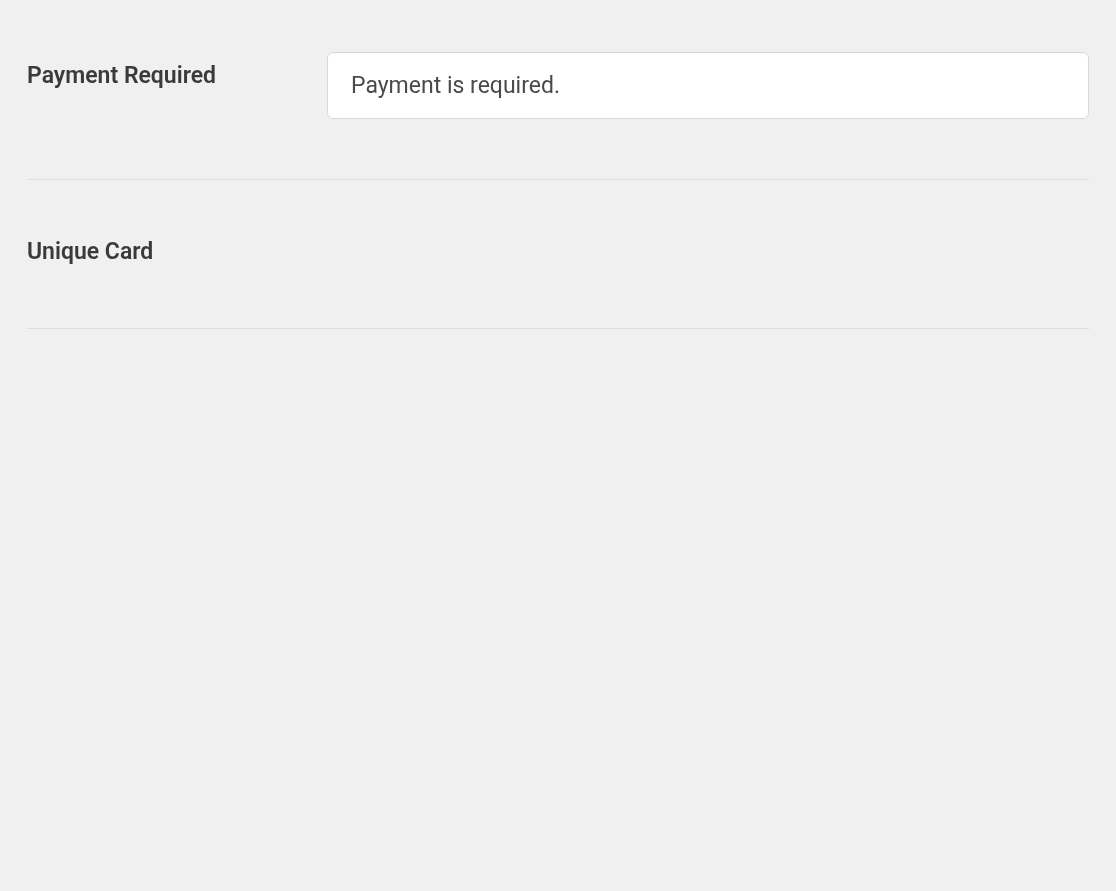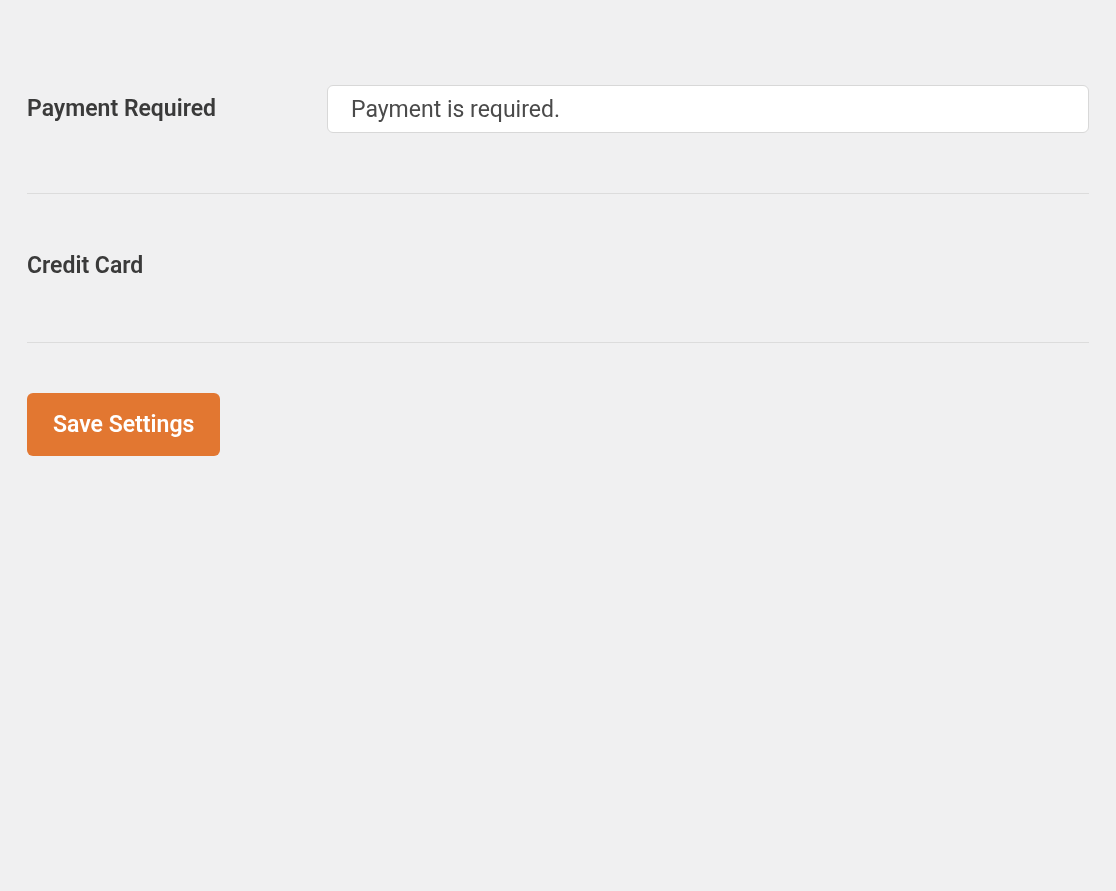--- a/index.html
+++ b/index.html
@@ -20,37 +20,36 @@
     }
     .field-row {
       display: flex;
       align-items: flex-start;
       padding-top: 48px;
       padding-bottom: 60px;
       border-bottom: 1px solid #dcdcdc;
     }
     .field-row:first-child {
       padding-top: 52px;
-      margin-top: 33px;
     }
     .field-label {
       width: 300px;
       flex-shrink: 0;
       font-size: 23px;
       font-weight: 600;
       color: #3a3a3a;
       line-height: 1.4;
       padding-top: 8px;
     }
     .field-input-wrap {
       flex: 1;
     }
     .field-input {
       width: 100%;
-      height: 48px;
+      height: 67px;
       padding: 0 23px;
       font-size: 23px;
       color: #4a4a4a;
       background: #ffffff;
       border: 1px solid #d8d8d8;
       border-radius: 6px;
       outline: none;
       font-family: inherit;
       text-overflow: ellipsis;
       overflow: hidden;
@@ -78,22 +77,19 @@
 <div class="settings-form">
 
   <div class="field-row">
     <div class="field-label">Payment Required</div>
     <div class="field-input-wrap">
       <input type="text" class="field-input" value="Payment is required." style="">
     </div>
   </div>
 
   <div class="field-row">
-    <div class="field-label">Credit Card</div>
+    <div class="field-label">Unique Card</div>
   </div>
 
 
 
-  <div class="actions">
-    <button class="save-button">Save Settings</button>
-  </div>
 
 </div>
 
 </body></html>

